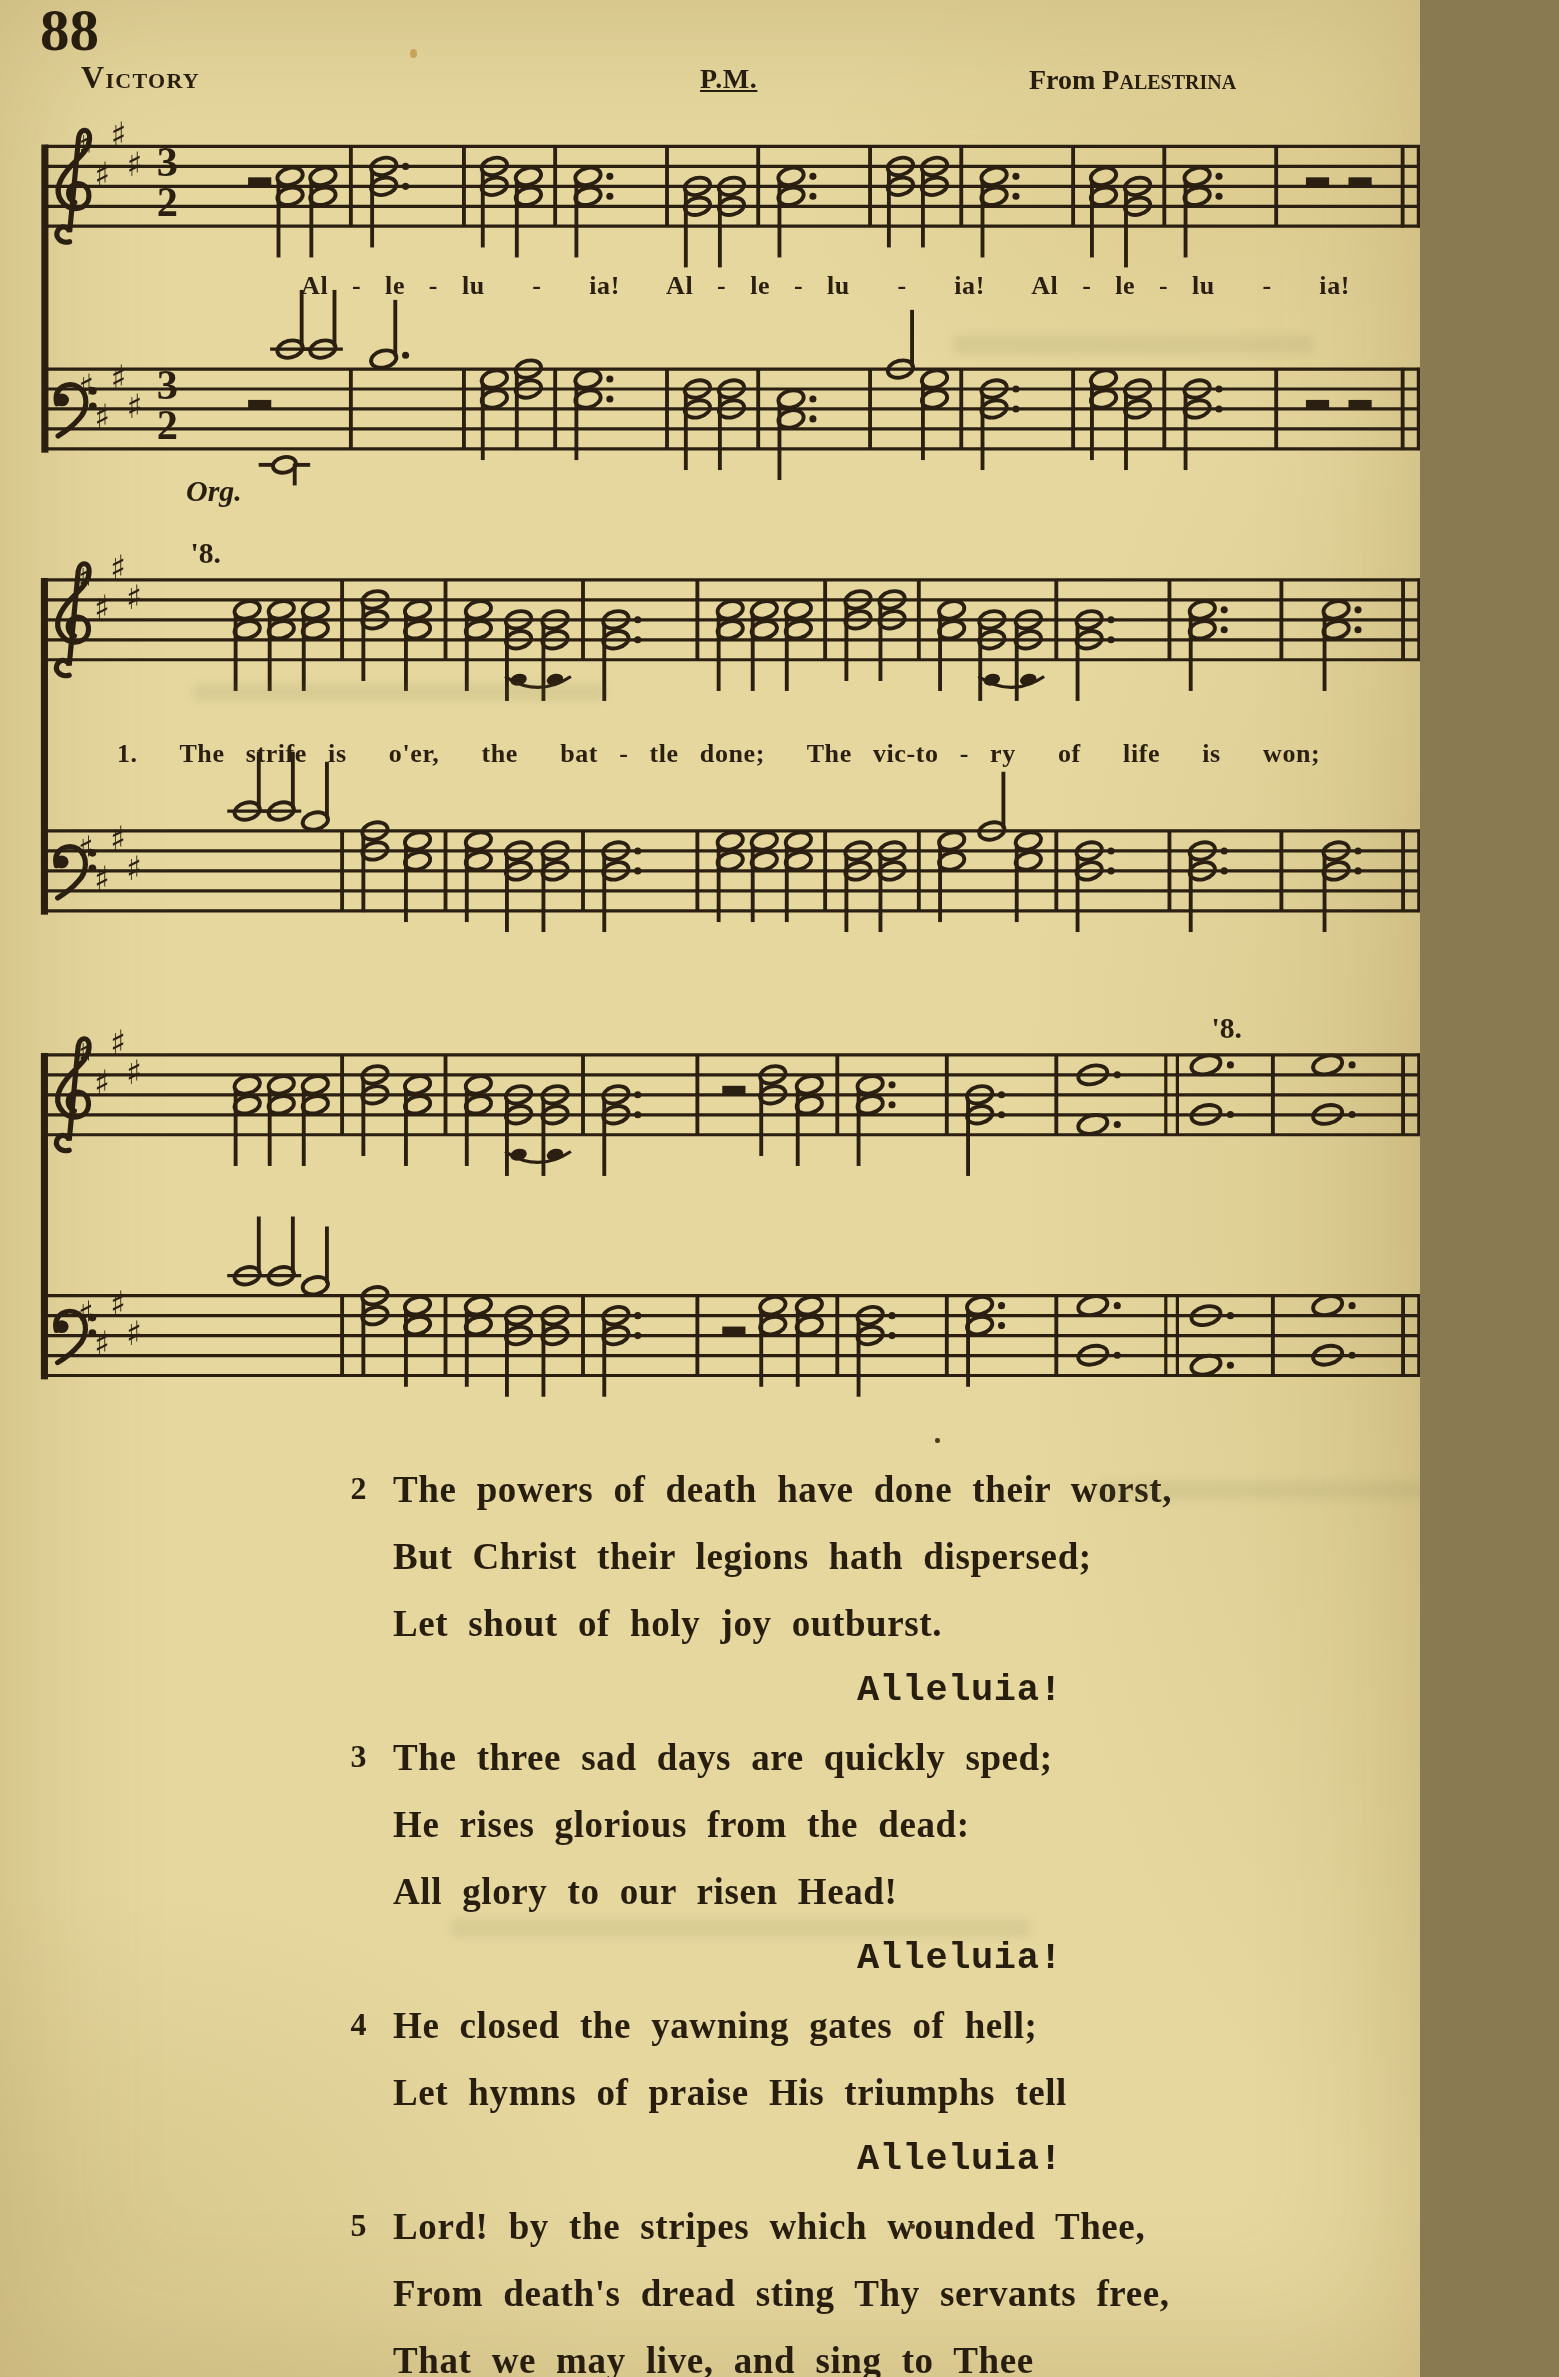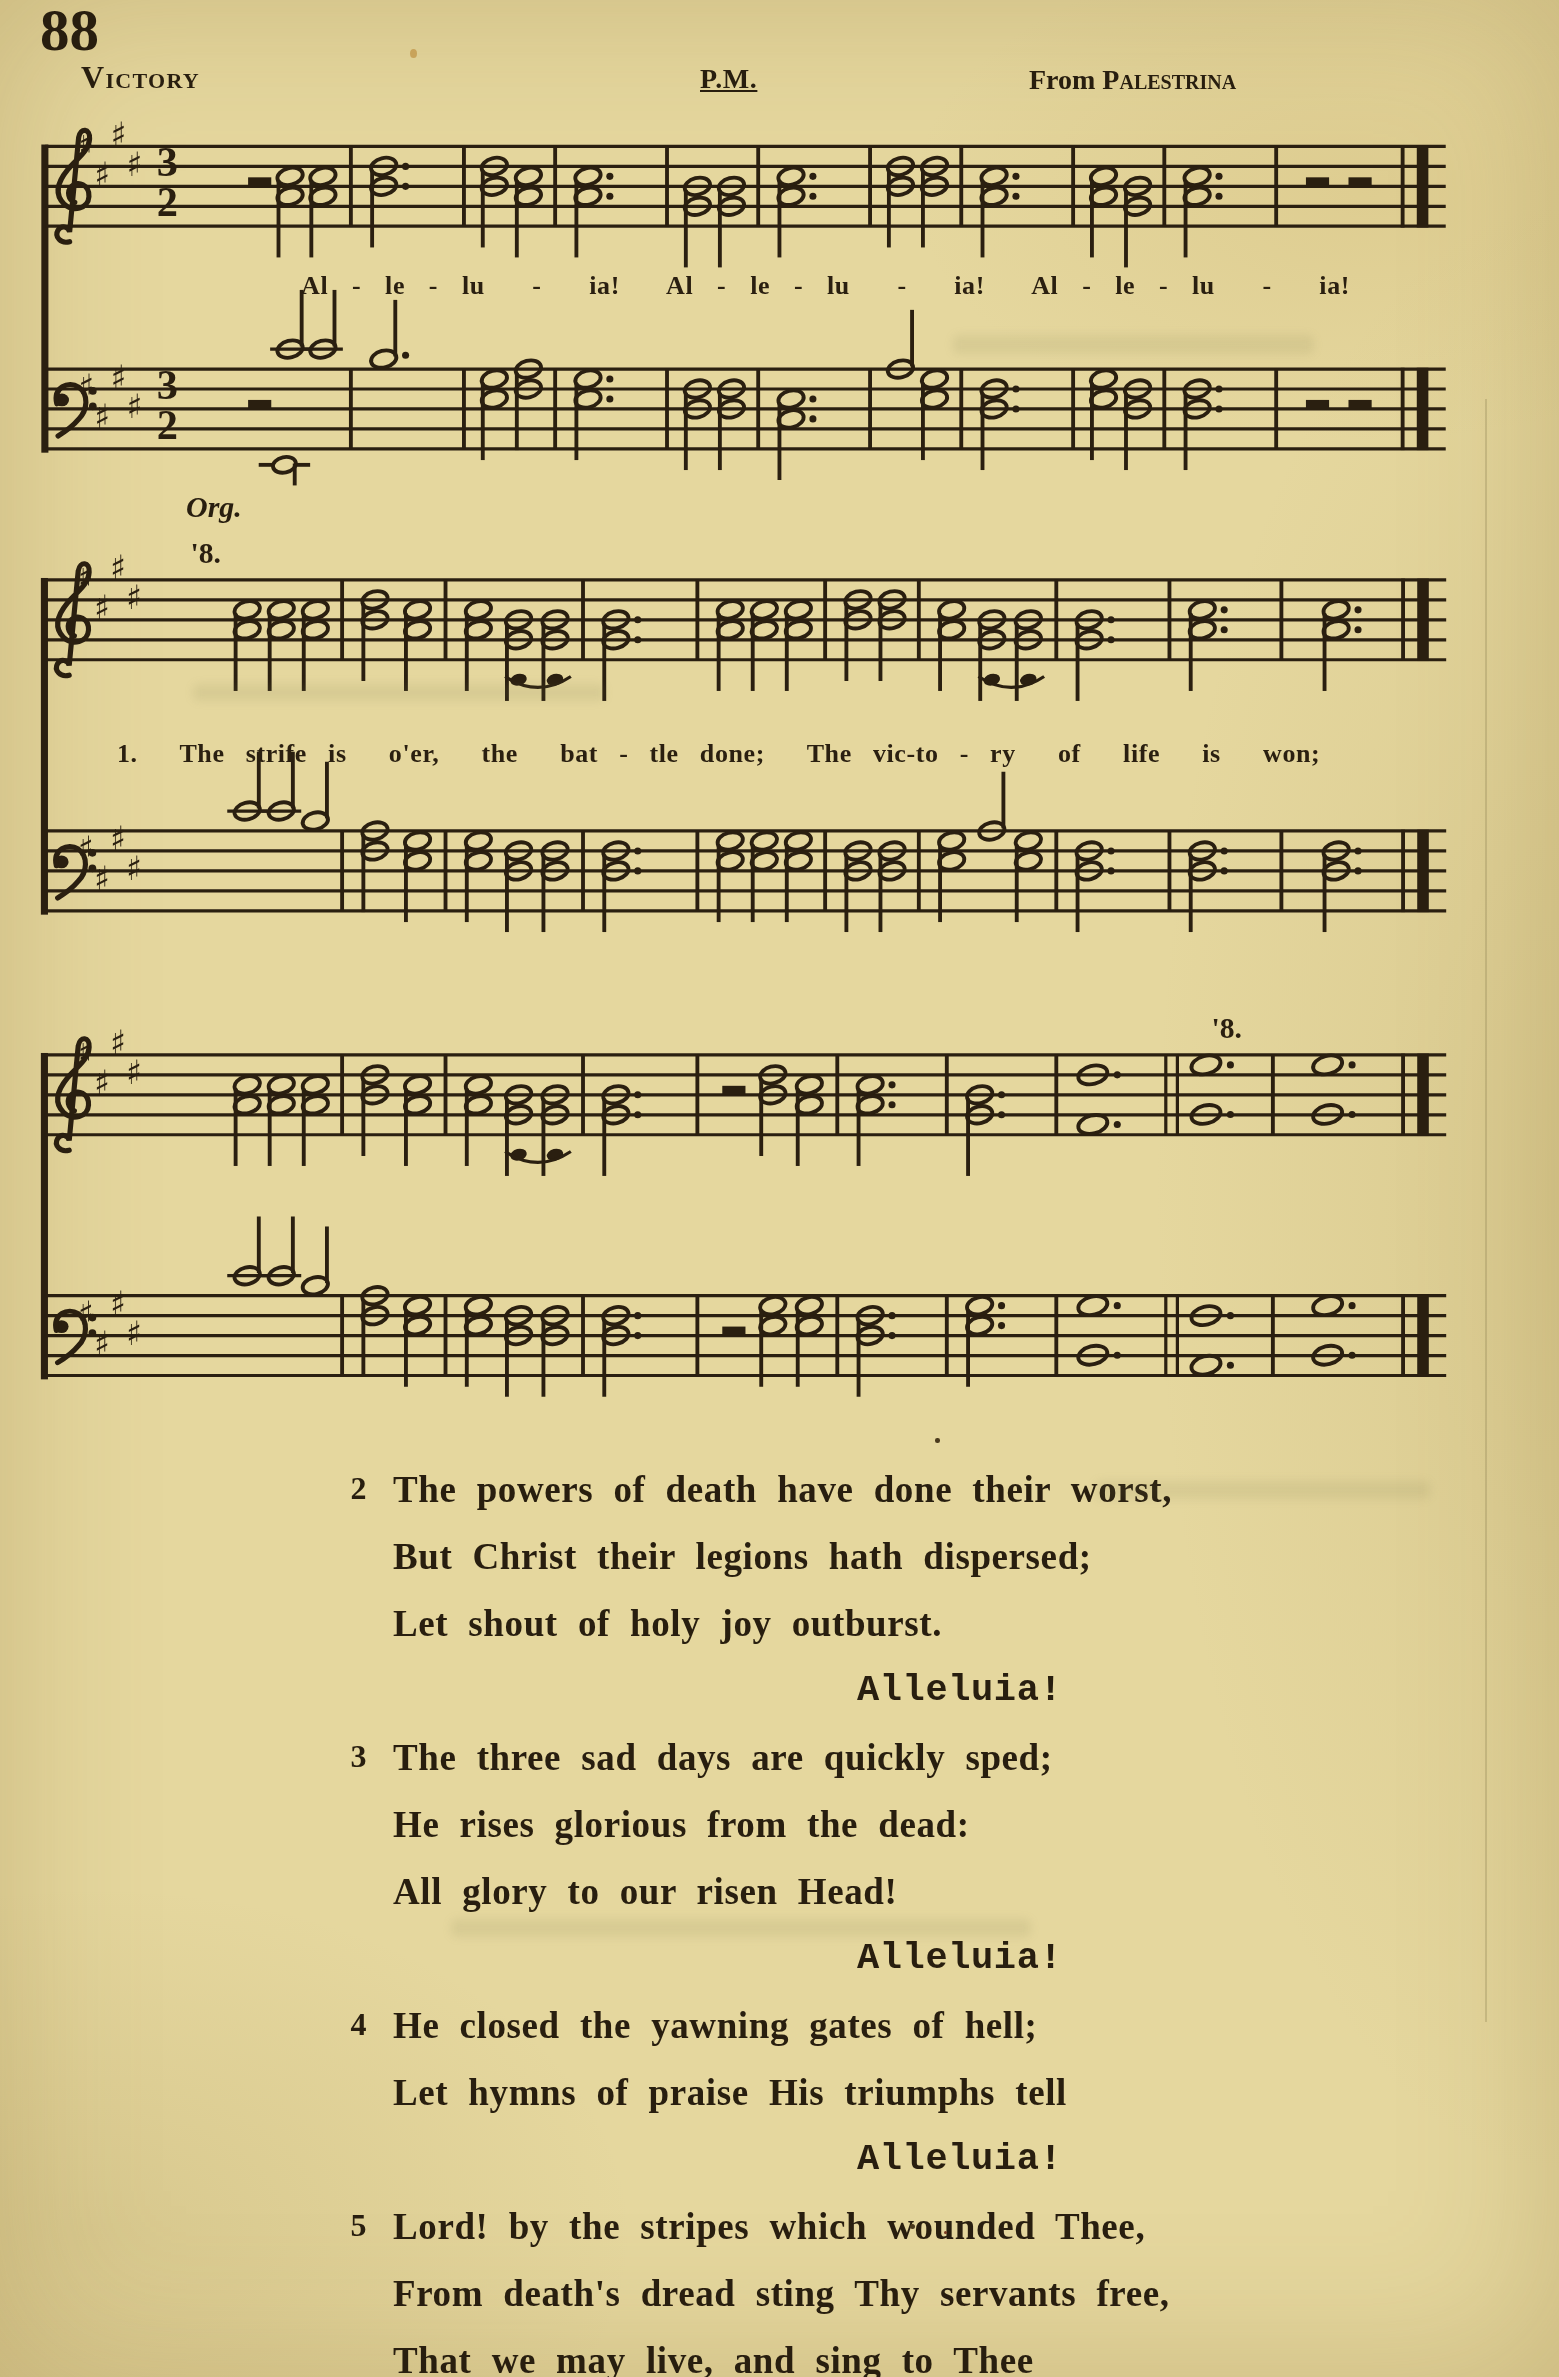--- a/index.html
+++ b/index.html
@@ -1,18 +1,18 @@
 <!DOCTYPE html>
 <html style="font-size:10.3px"><head>
 <meta charset="utf-8">
 <style>
   html,body{margin:0;padding:0;background:#8a7a52;}
   #page{
     position:relative;
-    width:1559px;height:2377px;
+    width:1420px;height:2377px;
     background:
       radial-gradient(ellipse 709px 386px at 88% 8%, rgba(196,168,96,.22), transparent 65%),
       radial-gradient(ellipse 902px 580px at 6% 94%, rgba(150,125,60,.16), transparent 60%),
       radial-gradient(ellipse 580px 1417px at 100% 50%, rgba(168,146,80,.18), transparent 70%),
       #e5d79e;
     box-shadow: inset 0 0 155px rgba(130,100,40,.28);
     overflow:hidden;
     font-family:"Liberation Serif", serif;
     color:#281e0f;
   }
@@ -22,21 +22,21 @@
   #title{left:81px;top:59px;font-size:32px;font-weight:bold;letter-spacing:1.3px;}
   #meter{left:700px;top:63px;font-size:28px;font-weight:bold;letter-spacing:0.6px;text-decoration:underline;}
   #source{left:1029px;top:64px;font-size:28px;font-weight:bold;}
   .lyrics{
     font-size:26px;font-weight:bold;white-space:pre;
     word-spacing:15.5px;letter-spacing:0.6px;color:#2a1f10;
   }
   #lyrics-1{left:301px;top:271px;word-spacing:16.7px;}
   #lyrics-2{left:117px;top:739px;word-spacing:14px;}
   #lyrics-3{left:192px;top:1202px;word-spacing:13px;}
-  #org-label{left:186px;top:474px;font-size:30px;font-weight:bold;font-style:italic;margin-top:16px;}
+  #org-label{left:186px;top:474px;font-size:30px;font-weight:bold;font-style:italic;}
   #verses{left:348px;top:1443px;}
   .verse{position:relative;padding-left:45px;margin-bottom:26px;white-space:nowrap;}
   .vnum{position:absolute;left:2.6px;top:1.3px;font-size:32px;font-weight:bold;}
   .vline{font-size:37px;font-weight:bold;line-height:41px;word-spacing:10.3px;letter-spacing:0.6px;margin-top:26px;}
   .refrain{margin-left:464px;font-family:Liberation Mono, monospace;}
   #verse-5 .refrain{margin-left:312px;}
   #attribution{margin-left:631px;margin-top:3.9px;font-size:27px;font-weight:bold;}
   #attribution .tr{font-style:italic;}
   svg{display:block;}
   .speck{position:absolute;border-radius:50%;background:#4a3a1d;}

